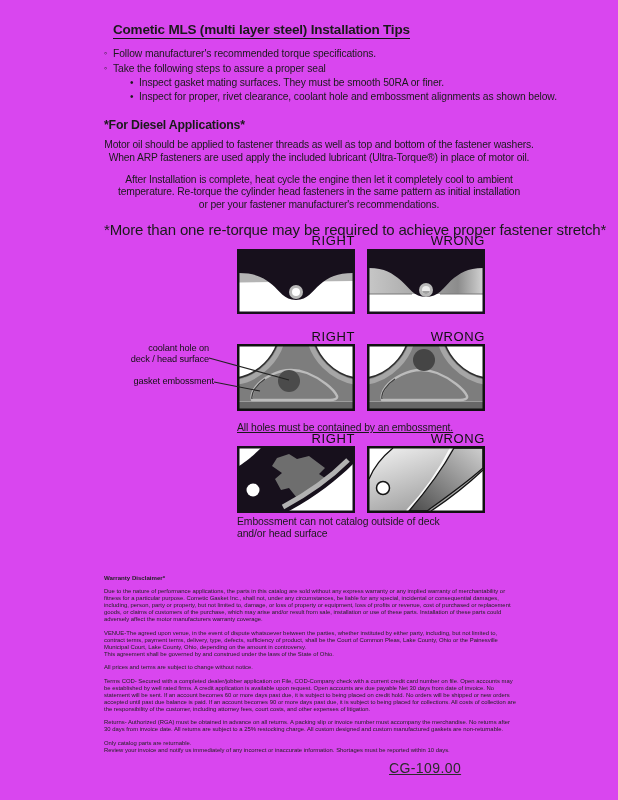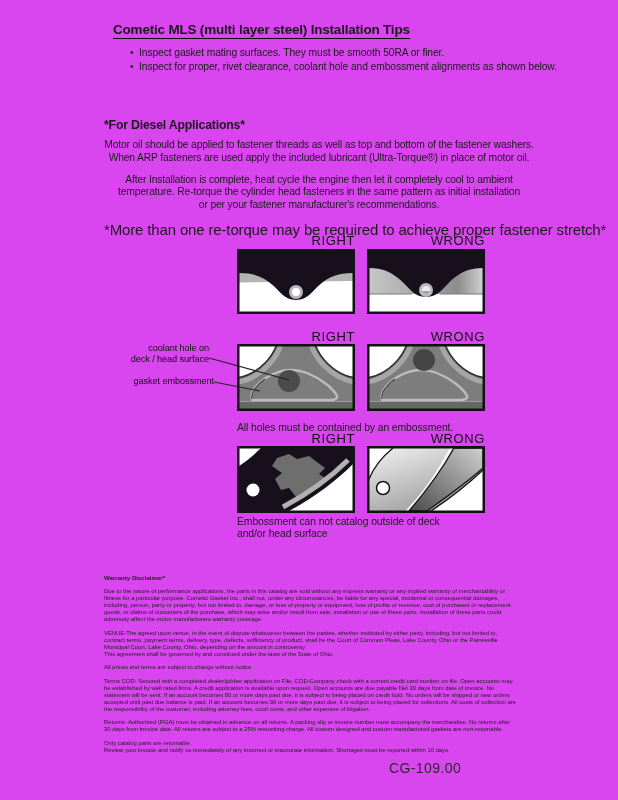--- a/index.html
+++ b/index.html
@@ -31,30 +31,32 @@
   .caption{position:absolute;left:237px;font-size:10.4px;letter-spacing:-0.1px;line-height:12px;white-space:nowrap;}
   .side-label{position:absolute;text-align:right;font-size:9.2px;line-height:10.5px;letter-spacing:-0.1px;color:#111;}
   .leader-overlay{position:absolute;left:205px;top:349px;width:100px;height:48px;z-index:5;pointer-events:none;}
   
   .disclaimer{position:absolute;left:104px;top:574px;width:414px;font-size:5.9px;line-height:7px;color:#222;letter-spacing:0;}
   .disclaimer .d-head{font-weight:bold;font-size:6.1px;margin:0 0 7px 0;}
   .disclaimer p{margin:0 0 6.5px 0;}
   .disclaimer p.tight{margin:0;}
   .disclaimer .block-end{margin:0 0 6.5px 0;}
   
-  .page-number{position:absolute;left:389px;top:760px;font-size:14px;letter-spacing:0.4px;color:#2b2b2b;white-space:nowrap;}
+  .page-number{position:absolute;left:389px;top:760px;font-size:14px;letter-spacing:0.4px;color:#2b2b2b;white-space:nowrap;text-decoration:underline;}
 </style>
 </head>
 <body>
 
 <div class="page">
 
   <div class="header">
     <h1 class="title">Cometic MLS (multi layer steel) Installation Tips</h1>
     <div class="bullets">
+      <div class="bullet-row"><span class="marker">◦</span><span>Follow manufacturer's recommended torque specifications.</span></div>
+      <div class="bullet-row"><span class="marker">◦</span><span>Take the following steps to assure a proper seal</span></div>
       <div class="bullet-row sub-bullet"><span class="marker">•</span><span>Inspect gasket mating surfaces.  They must be smooth 50RA or finer.</span></div>
       <div class="bullet-row sub-bullet"><span class="marker">•</span><span>Inspect for proper, rivet clearance, coolant hole and embossment alignments as shown below.</span></div>
     </div>
   </div>
 
   <div class="diesel">
     <h2 class="diesel-heading">*For Diesel Applications*</h2>
     <div class="para">
       <div>Motor oil should be applied to fastener threads as well as top and bottom of the fastener washers.</div>
       <div>When ARP fasteners are used apply the included lubricant (Ultra-Torque®) in place of motor oil.</div>
@@ -144,21 +146,21 @@
       <circle cx="-10" cy="-18" r="53" fill="#ffffff" stroke="#2d2d2d" stroke-width="1.5"></circle>
       <circle cx="128" cy="-18" r="57" fill="none" stroke="#a6a6a6" stroke-width="5"></circle>
       <circle cx="128" cy="-18" r="53" fill="#ffffff" stroke="#2d2d2d" stroke-width="1.5"></circle>
       <path d="M15,56 C13,48 20,38 34,31 C47,24.5 58,24.5 70,29 C84,34.5 97,45 100,52 C101,55 97,56 93,56 Z" fill="none" stroke="#bcbcbc" stroke-width="2.4" stroke-linejoin="round"></path>
       <path d="M15,55 C14,49 19,41 28,35" stroke="#3d3d3d" stroke-width="1.3" fill="none"></path>
       <circle cx="57" cy="16" r="11" fill="#454545"></circle>
       <rect x="1.25" y="1.25" width="115.5" height="64.5" fill="none" stroke="#111111" stroke-width="2.5"></rect>
     </svg>
   </div>
 
-  <div class="caption" style="top:422px;">All holes must be contained by an embossment.</div>
+  <div class="caption" style="top:422px;text-decoration:underline;">All holes must be contained by an embossment.</div>
 
   <div class="rw-label" style="left:237px;top:431px;">RIGHT</div>
   <div class="rw-label" style="left:367px;top:431px;">WRONG</div>
 
   <div class="diag-box" style="left:237px;top:446px;">
     <svg viewBox="0 0 118 67">
       <rect width="118" height="67" fill="#17101c"></rect>
       <path d="M40,12 L52,8 L60,13 L72,10 L80,16 L88,22 L82,28 L88,32 L74,44 L60,52 L52,42 L44,44 L38,33 L45,27 L35,20 Z" fill="#6e6e6e"></path>
       <path d="M111,14 C95,30 74,46 46,61" stroke="#b2b2b2" stroke-width="5" fill="none"></path>
       <path d="M116,18 C100,34 78,51 52,65 L116,65 Z" fill="#ffffff"></path>

